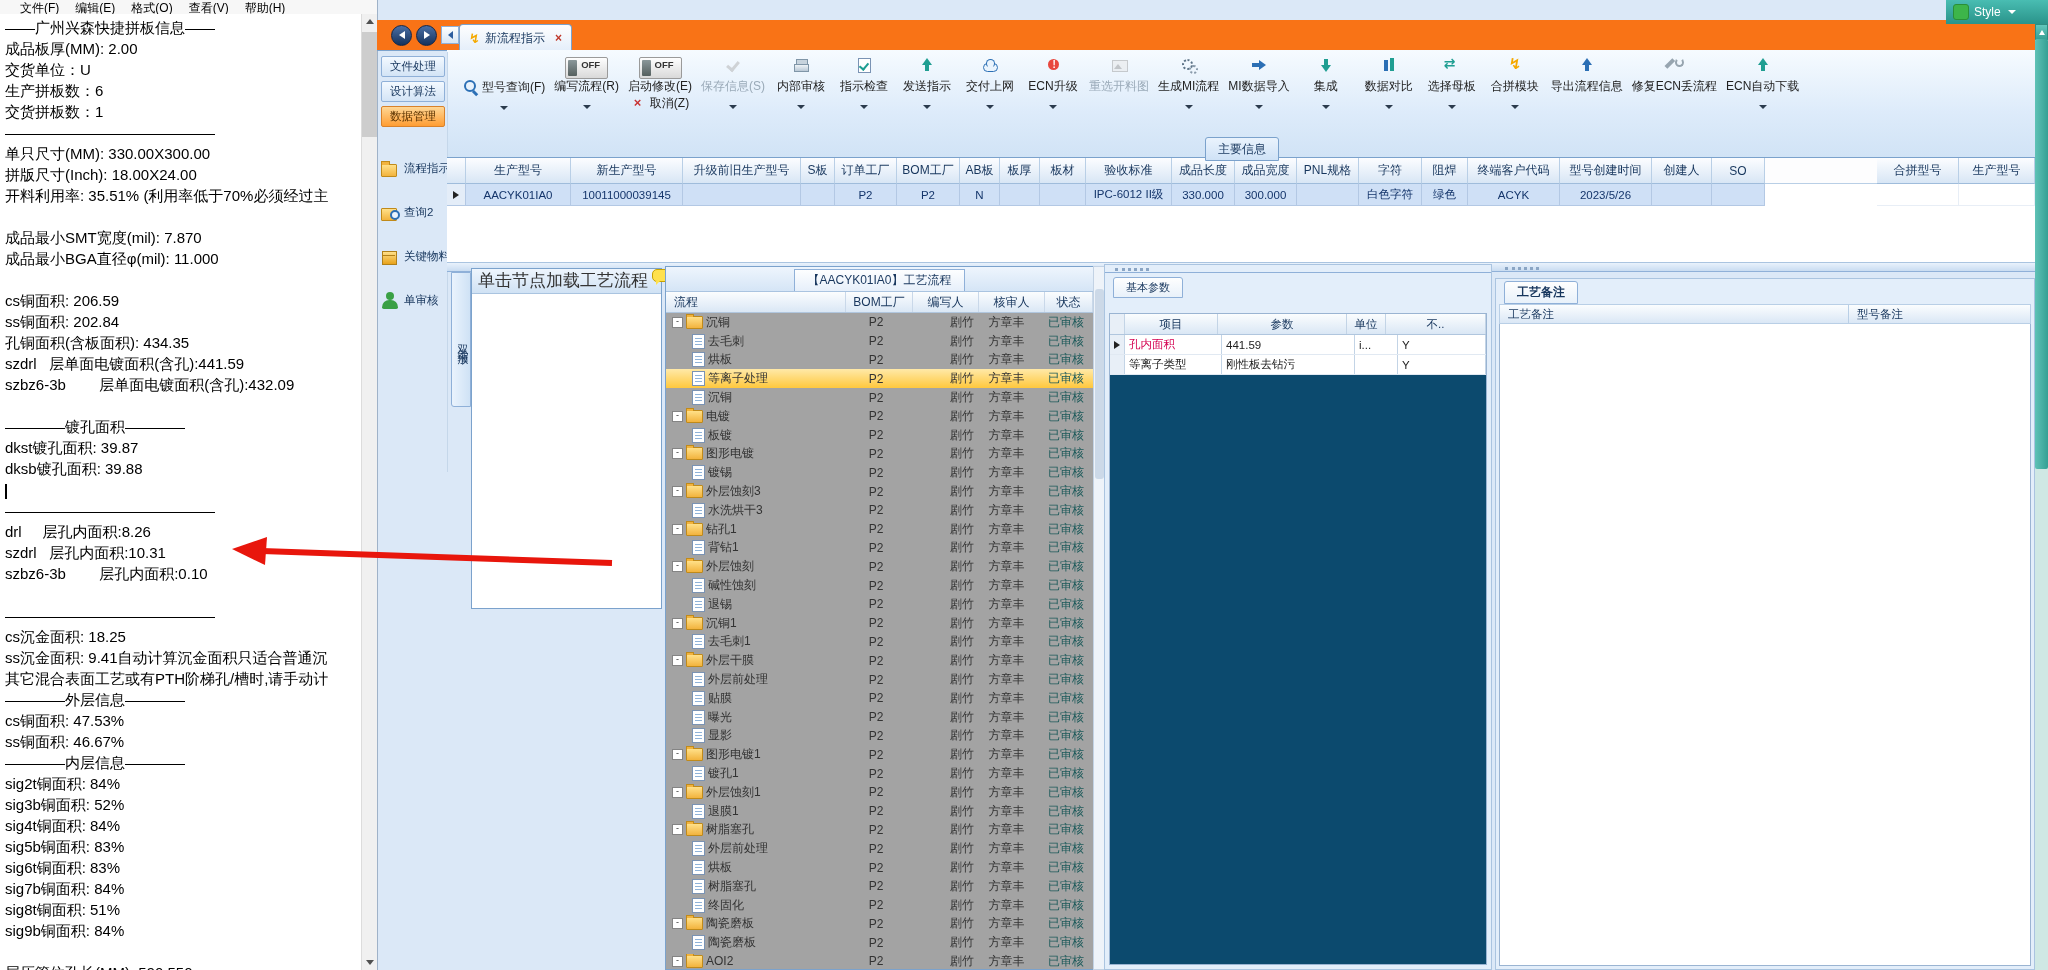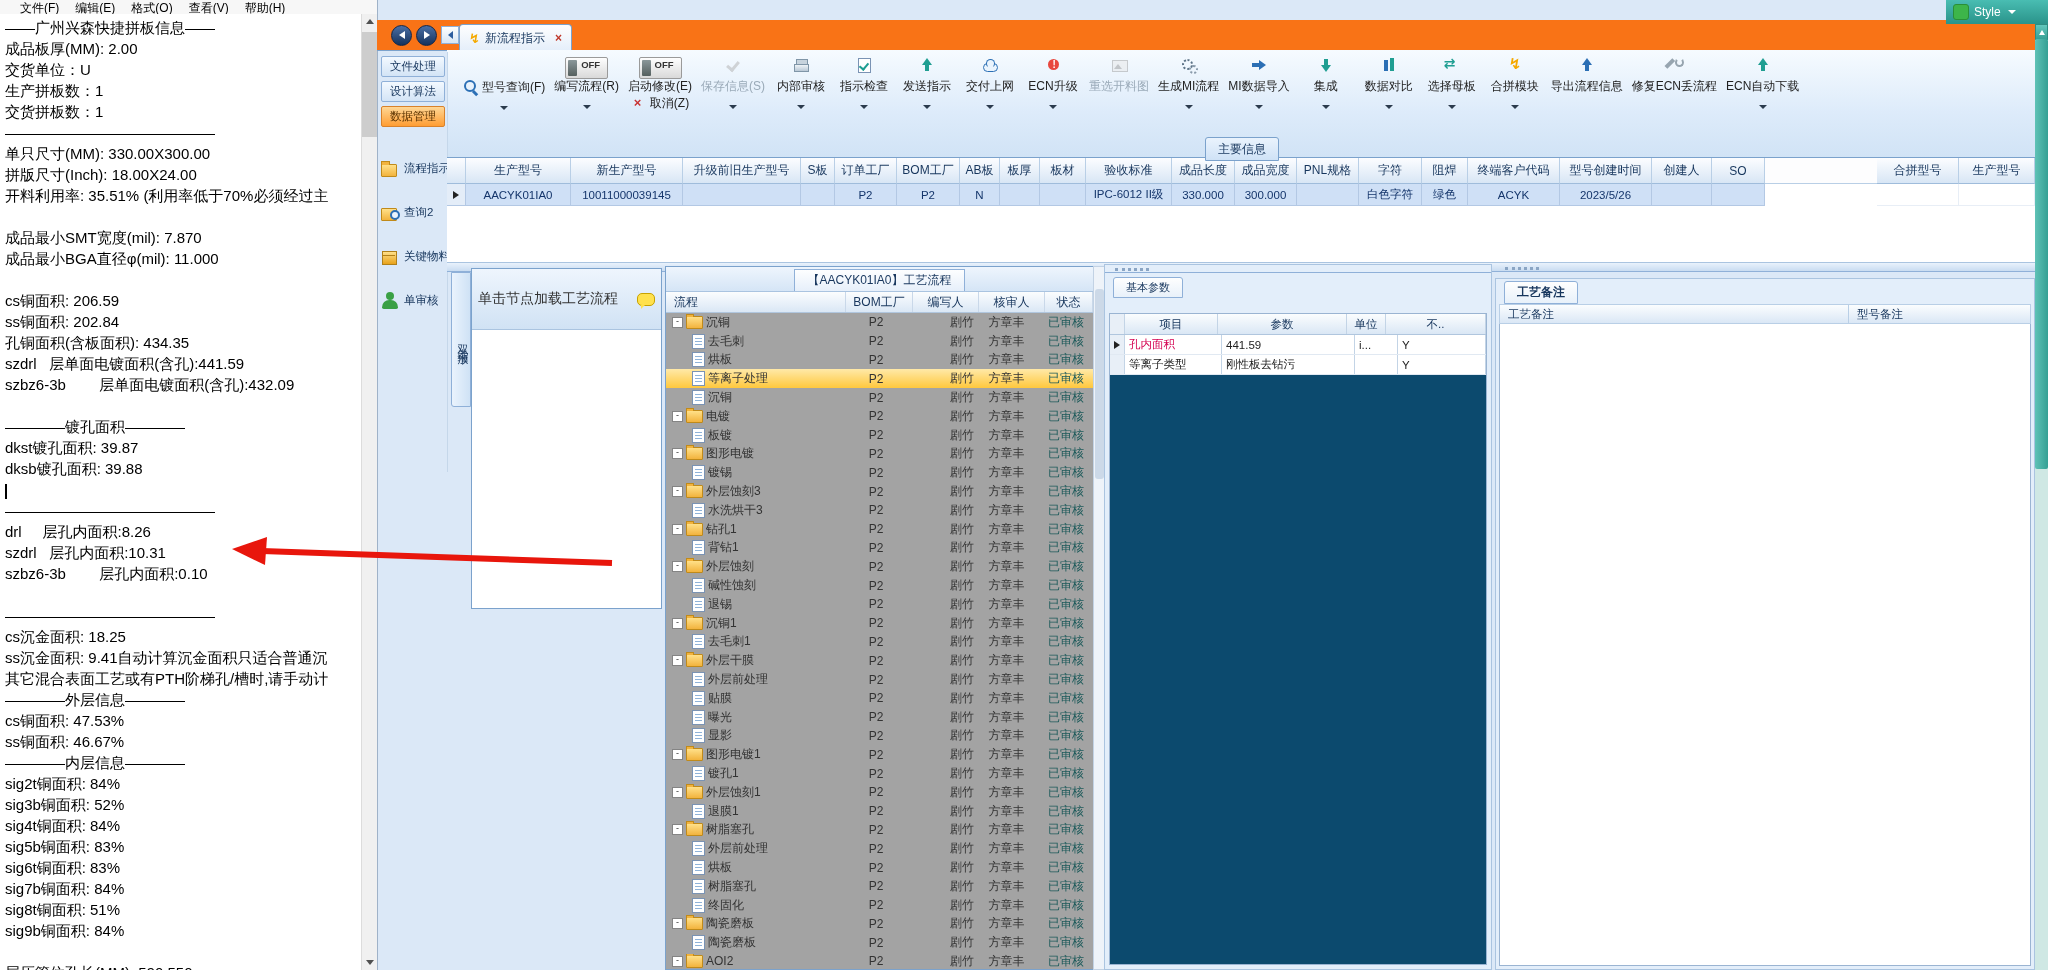--- a/index.html
+++ b/index.html
@@ -112,21 +112,21 @@
   .mt-fill-d{flex:1;background:#fff}
   .mt-d.empty{background:#fff;border-color:#e8eef6}
   .rowmark{width:0;height:0;border-left:6px solid #222;border-top:4px solid transparent;border-bottom:4px solid transparent;display:inline-block}
 
   .h-splitter{position:absolute;left:70px;right:13px;top:262px;height:8px;background:linear-gradient(#e9f2fc,#c9dcf1);border-top:1px solid #aac4e0;border-bottom:1px solid #8fb0d8}
   .h-splitter i{display:block;margin:2px auto 0;width:46px;border-top:3px dotted #8aa5c4}
 
   
   .flow-side-tab{position:absolute;left:74px;top:272px;width:18px;height:128px;background:linear-gradient(90deg,#eaf3fd,#cfe2f5);border:1px solid #8fb0d8;writing-mode:vertical-rl;font-size:11px;color:#17365d;letter-spacing:3px;padding-top:5px;text-align:center;border-radius:0 0 0 3px}
   .flow-loader{position:absolute;left:94px;top:268px;width:189px;height:339px;border:1px solid #7ba2cc;background:#fff;display:flex;flex-direction:column}
-  .fl-head{height:24px;background:linear-gradient(#eef5fd,#d0e2f4);border-bottom:1px solid #aac4e0;display:flex;align-items:center;gap:4px;padding:18px 6px;font-size:14px;color:#333;white-space:nowrap}
+  .fl-head{height:24px;background:linear-gradient(#eef5fd,#d0e2f4);border-bottom:1px solid #aac4e0;display:flex;gap:4px;padding:0 6px;font-size:17px;color:#333;white-space:nowrap}
   .bubble{width:16px;height:11px;background:#ffe14d;border:1px solid #c8a200;border-radius:5px;position:relative;margin-left:auto;flex:none}
   .bubble::after{content:"";position:absolute;left:3px;bottom:-4px;border-top:4px solid #ffe14d;border-right:4px solid transparent}
   .fl-body{flex:1;background:#fff}
 
   
   .tree-panel{position:absolute;left:288px;top:266px;width:427px;bottom:0;background:#a3a3a3;border:1px solid #7ba2cc;display:flex;flex-direction:column}
   .tree-titlebar{height:24px;background:linear-gradient(#eef5fd,#d5e5f6);border-bottom:1px solid #aac4e0;display:flex;justify-content:center}
   .tree-title{margin-top:2px;height:21px;padding:0 12px;background:linear-gradient(#fdfeff,#e6effa);border:1px solid #8fb0d8;border-bottom:none;font-size:12px;color:#17365d;display:flex;align-items:center}
   .tree-cols{height:20px;display:flex;background:linear-gradient(#fbfdfe,#dae7f5);border-bottom:1px solid #b0c6de;font-size:12px;color:#17365d}
   .thc{display:flex;align-items:center;justify-content:center;border-right:1px solid #c9d8e9;overflow:hidden;white-space:nowrap;flex:none}
@@ -200,21 +200,21 @@
         <span class="np-mi">文件(F)</span>
         <span class="np-mi">编辑(E)</span>
         <span class="np-mi">格式(O)</span>
         <span class="np-mi">查看(V)</span>
         <span class="np-mi">帮助(H)</span>
       </div>
     <div class="np-text" id="np-text">
         <div class="np-line">——广州兴森快捷拼板信息——</div>
         <div class="np-line">成品板厚(MM): 2.00</div>
         <div class="np-line">交货单位：U</div>
-        <div class="np-line">生产拼板数：1</div>
+        <div class="np-line">生产拼板数：6</div>
         <div class="np-line">交货拼板数：1</div>
         <div class="np-line">——————————————</div>
         <div class="np-line">单只尺寸(MM): 330.00X300.00</div>
         <div class="np-line">拼版尺寸(Inch): 18.00X24.00</div>
         <div class="np-line">开料利用率: 35.51% (利用率低于70%必须经过主</div>
         <div class="np-line"></div>
         <div class="np-line">成品最小SMT宽度(mil): 7.870</div>
         <div class="np-line">成品最小BGA直径φ(mil): 11.000</div>
         <div class="np-line"></div>
         <div class="np-line">cs铜面积: 206.59</div>

